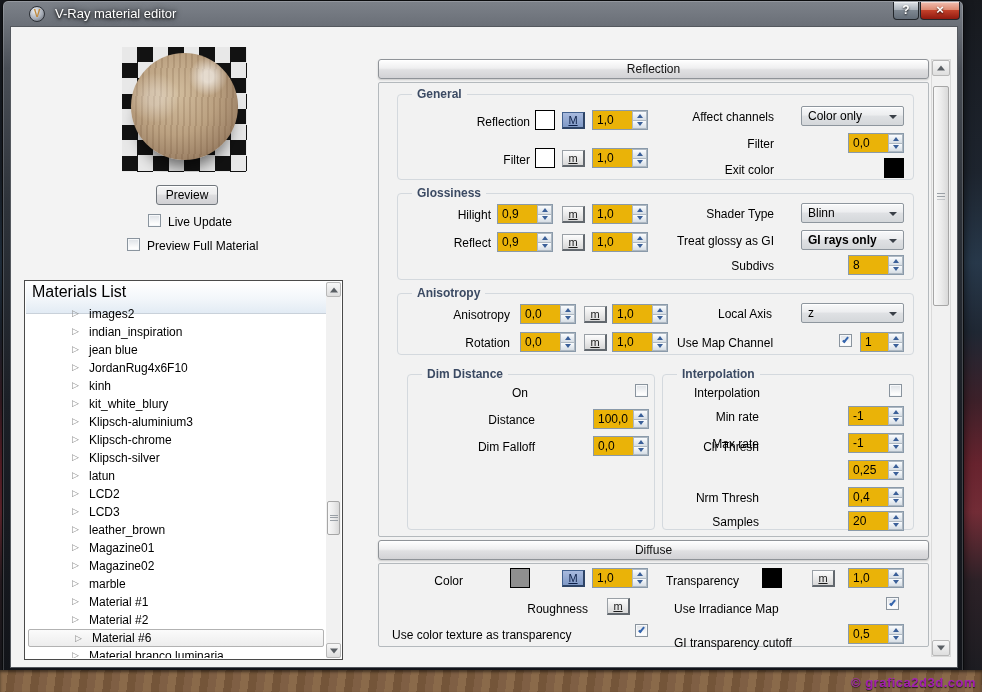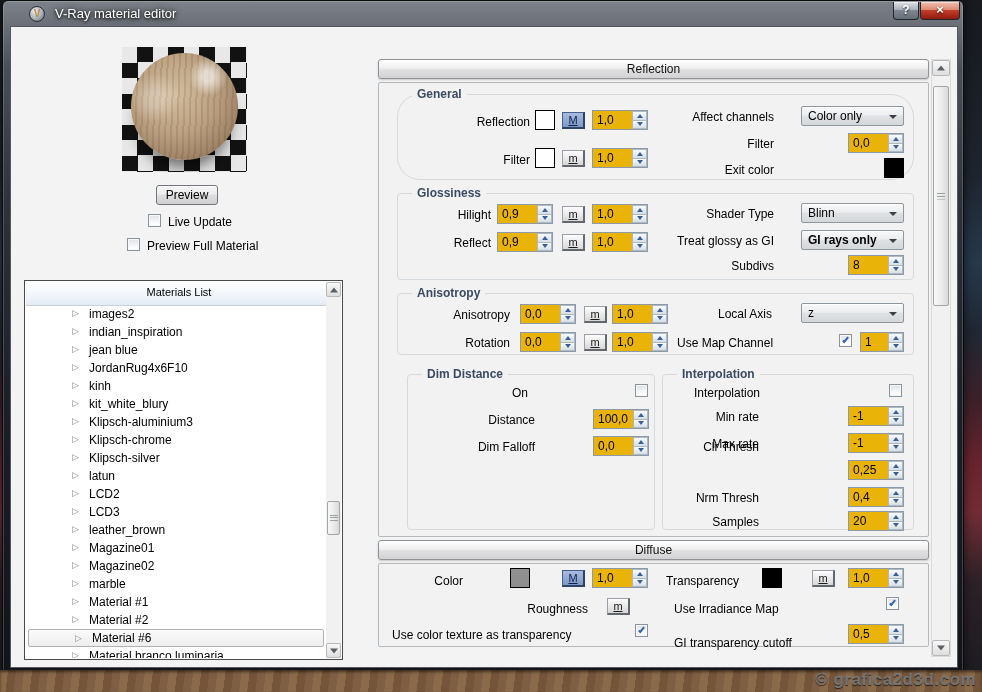--- a/index.html
+++ b/index.html
@@ -8,22 +8,22 @@
     position:relative;
     font-family:"Liberation Sans", sans-serif;
     background:linear-gradient(180deg,#17191e 0%,#1d242e 25%,#27384a 38%,#1f2733 48%,#3d2029 58%,#67232e 67%,#722c36 74%,#2c2127 84%,#191b20 100%);
   }
   .floor {
     position:absolute; left:0; top:670px; width:982px; height:22px;
     background:repeating-linear-gradient(97deg,#8a6a4a 0 8px,#745539 8px 16px,#7f5f44 16px 24px);
     box-shadow:inset 0 2px 3px rgba(0,0,0,0.5);
   }
   .watermark {
-    position:absolute; right:6px; bottom:2px; font-size:17px; font-weight:bold;
-    color:#737373; letter-spacing:.5px;
+    position:absolute; right:6px; bottom:2px; font-size:13px; font-weight:bold;
+    color:#a21caf; letter-spacing:.5px;
     text-shadow:0 1px 1px rgba(0,0,0,.7), 0 0 1px rgba(255,255,255,.25);
   }
   
   .window {
     position:absolute; left:2px; top:0; width:962px; height:674px;
     border:1px solid #0b0c0e; border-radius:6px 6px 4px 4px;
     background:linear-gradient(180deg,#7d828a 0%,#4a4f57 10%,#2e333a 30%,#1b1f26 60%,#121419 100%);
     box-shadow:inset 0 0 0 1px rgba(255,255,255,.18), 0 3px 10px rgba(0,0,0,.6);
   }
   .titlebar { position:absolute; left:0; top:0; width:100%; height:25px; display:flex; align-items:center; padding-left:26px; }
@@ -84,23 +84,23 @@
     border:1px solid #8a949e; box-shadow:inset 0 0 0 1px #f6f8fa;
   }
   .cb .chk { display:none; }
   .cb.checked .chk {
     display:block; position:absolute; left:2px; top:3px; width:7px; height:3px;
     border-left:2px solid #3565ad; border-bottom:2px solid #3565ad; transform:rotate(-50deg);
   }
   
   .mlist { position:absolute; left:13px; top:253px; width:319px; height:380px; background:#fff; border:1px solid #4a4a4a; }
   .ml-header {
-    position:absolute; left:1px; top:1px; right:16px; height:24px;
+    position:absolute; left:1px; top:1px; right:16px; height:32px;
     background:linear-gradient(180deg,#ffffff,#f2f6fa 55%,#e2ebf4);
-    border-bottom:1px solid #c9d1da; font-size:11px; line-height:20px; padding-left:6px; color:#000;text-align:center;
+    border-bottom:1px solid #c9d1da; font-size:16px; line-height:20px; padding-left:6px; color:#000;
   }
   .ml-items { position:absolute; left:1px; top:22px; right:16px; bottom:1px; overflow:hidden; padding-top:2px; }
   .titem { height:18px; display:flex; align-items:center; font-size:12px; padding-left:46px; position:relative; }
   .titem .exp { position:absolute; left:46px; top:3px; width:12px; font-size:9px; color:#8a8a8a; }
   .titem .tlabel { padding-left:17px; }
   .titem.selected {
     margin:0 2px; border:1px solid #b2b2b2; border-radius:2px;
     background:linear-gradient(180deg,#fbfbfb,#ededed);
   }
   
@@ -283,21 +283,21 @@
             <i class="tri-dn"></i>
           </div>
       </div>
     </div>
 
     <div>
 
       <div class="sechdr" style="left:367px;top:32px;width:551px;">Reflection</div>
       <div class="secbody" style="left:367px;top:55px;width:551px;height:455px;"></div>
 
-      <div class="gbox" style="left:386px;top:67px;width:517px;height:86px;border-radius:23px;">
+      <div class="gbox" style="left:386px;top:67px;width:517px;height:86px;">
         <span class="gtitle">General</span>
       </div>
       <div class="lbl r" style="left:419px;top:88px;width:100px;">Reflection</div>
       <div class="swatch" style="left: 524px; top: 83px; background: rgb(255, 255, 255);"></div>
       <div class="mapbtn active" style="left:551px;top:85px;">M</div>
       <div class="spin" style="left:581px;top:83px;">
         <div class="v">1,0</div>
         <div class="ud">
             <div>
               <i class="sp-up"></i>

